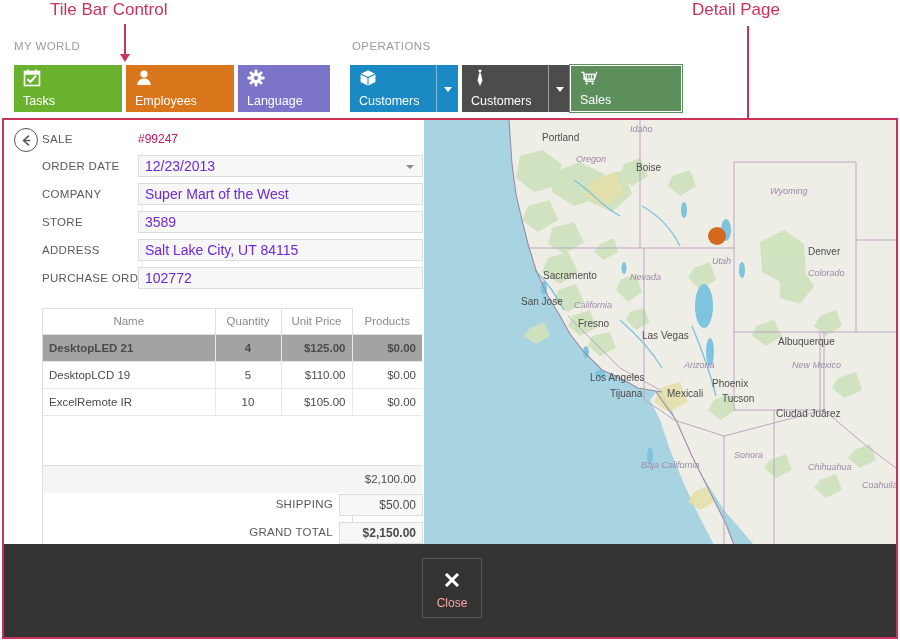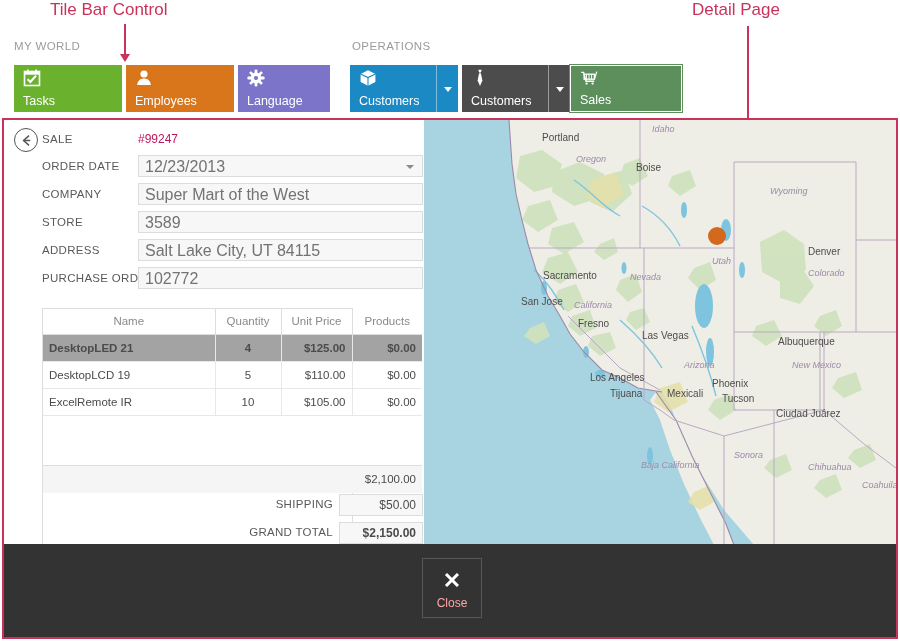--- a/index.html
+++ b/index.html
@@ -132,22 +132,22 @@
     top: 4px;
     font-family: "Liberation Sans", sans-serif;
   }
   .finput {
     position: absolute;
     left: 134px;
     width: 285px;
     height: 22px;
     background: #f7f7f7;
     border: 1px solid #dcdcdc;
-    font-size: 16px;
-    color: #737373;
+    font-size: 14px;
+    color: #6d28d9;
     padding: 3px 6px;
     font-family: "Liberation Sans", sans-serif;
     line-height: 15px;
     white-space: nowrap;
     overflow: hidden;
   }
 
   
   #grid {
     position: absolute;
@@ -635,21 +635,21 @@
         <span class="mlabel city" style="left:166px; top:252px;">Los Angeles</span>
         <span class="mlabel city" style="left:186px; top:268px;">Tijuana</span>
         <span class="mlabel city" style="left:243px; top:268px;">Mexicali</span>
         <span class="mlabel city" style="left:288px; top:258px;">Phoenix</span>
         <span class="mlabel city" style="left:298px; top:273px;">Tucson</span>
         <span class="mlabel city" style="left:354px; top:216px;">Albuquerque</span>
         <span class="mlabel city" style="left:384px; top:126px;">Denver</span>
         <span class="mlabel city" style="left:352px; top:288px;">Ciudad Juárez</span>
 
         <span class="mlabel state" style="left:152px; top:34px;font-style:italic;">Oregon</span>
-        <span class="mlabel state" style="left:228px; top:4px;">Idaho</span>
+        <span class="mlabel state" style="left:206px; top:4px;">Idaho</span>
         <span class="mlabel state" style="left:346px; top:66px;">Wyoming</span>
         <span class="mlabel state" style="left:288px; top:136px;">Utah</span>
         <span class="mlabel state" style="left:384px; top:148px;">Colorado</span>
         <span class="mlabel state" style="left:206px; top:152px;">Nevada</span>
         <span class="mlabel state" style="left:150px; top:180px;">California</span>
         <span class="mlabel state" style="left:260px; top:240px;">Arizona</span>
         <span class="mlabel state" style="left:368px; top:240px;">New Mexico</span>
         <span class="mlabel state" style="left:217px; top:340px;">Baja California</span>
         <span class="mlabel state" style="left:310px; top:330px;">Sonora</span>
         <span class="mlabel state" style="left:384px; top:342px;">Chihuahua</span>

